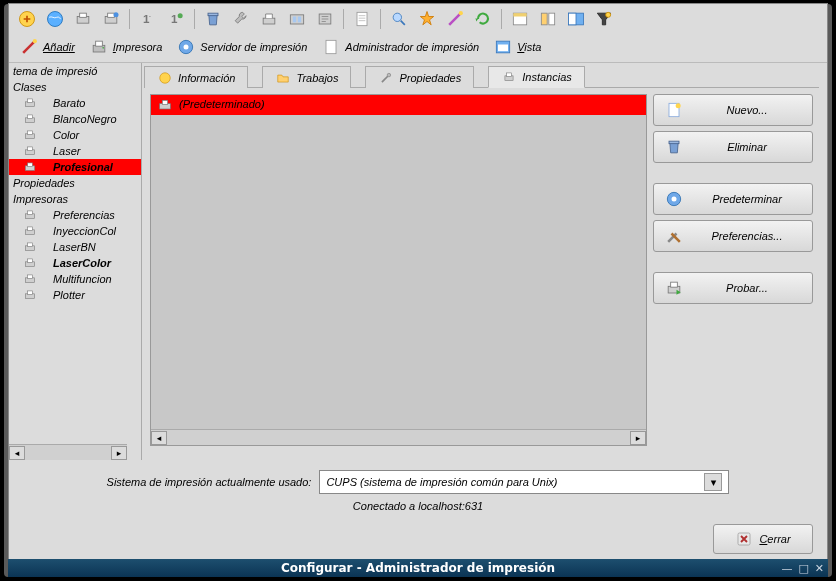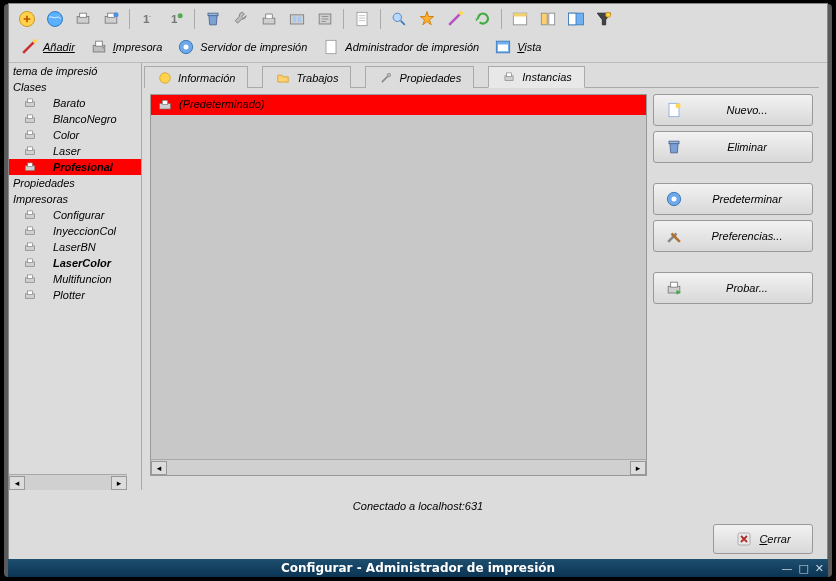--- a/index.html
+++ b/index.html
@@ -474,21 +474,21 @@
           </svg>
           <span>Profesional</span>
         </div>
       <div class="sidebar-group">Propiedades</div>
       <div class="sidebar-group">Impresoras</div>
       <div class="sidebar-item">
           <svg class="printer-mini" viewBox="0 0 24 20">
             <rect x="4" y="8" width="16" height="8" fill="#cfcfcf" stroke="#777"></rect>
             <rect x="8" y="3" width="8" height="6" fill="#fff" stroke="#777"></rect>
           </svg>
-          <span>Configurar</span>
+          <span>Preferencias</span>
         </div>
       <div class="sidebar-item">
           <svg class="printer-mini" viewBox="0 0 24 20">
             <rect x="4" y="8" width="16" height="8" fill="#cfcfcf" stroke="#777"></rect>
             <rect x="8" y="3" width="8" height="6" fill="#fff" stroke="#777"></rect>
           </svg>
           <span>InyeccionCol</span>
         </div>
       <div class="sidebar-item">
           <svg class="printer-mini" viewBox="0 0 24 20">
@@ -608,20 +608,27 @@
               </svg>
               <span>Probar...</span>
             </div>
         </div>
       </div>
     </div>
   </div>
 
   <div class="footer-rows">
     <div class="footer-line">
+      <span>Sistema de impresión actualmente usado:</span>
+      <div class="dropdown">
+        <span>CUPS (sistema de impresión común para Unix)</span>
+        <span class="drop-caret">▾</span>
+      </div>
+    </div>
+    <div class="footer-line">
       <span>Conectado a localhost:631</span>
     </div>
   </div>
 
   <div class="close-row">
     <div class="btn-close">
       <svg width="18" height="18" viewBox="0 0 24 24">
           <rect x="4" y="4" width="16" height="16" rx="2" fill="#e8e8e8" stroke="#999"></rect>
           <path d="M8 8l8 8M16 8l-8 8" stroke="#b03030" stroke-width="2.5"></path>
         </svg>

